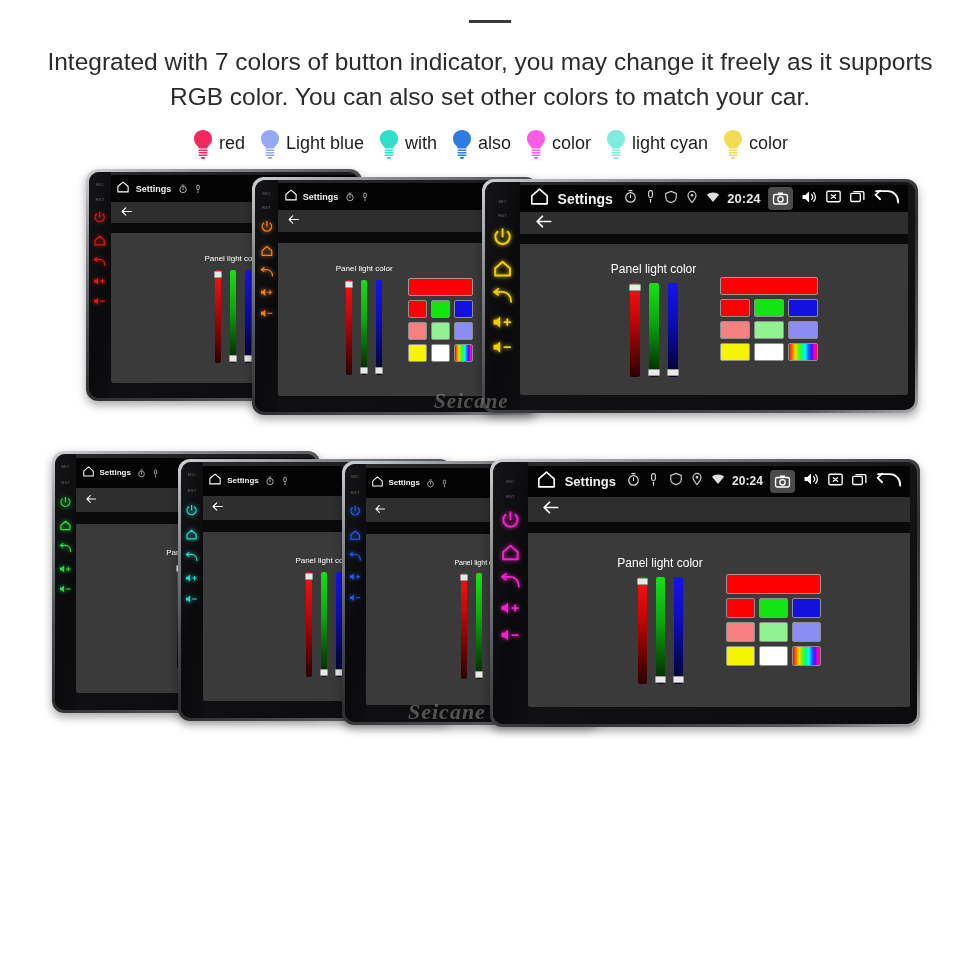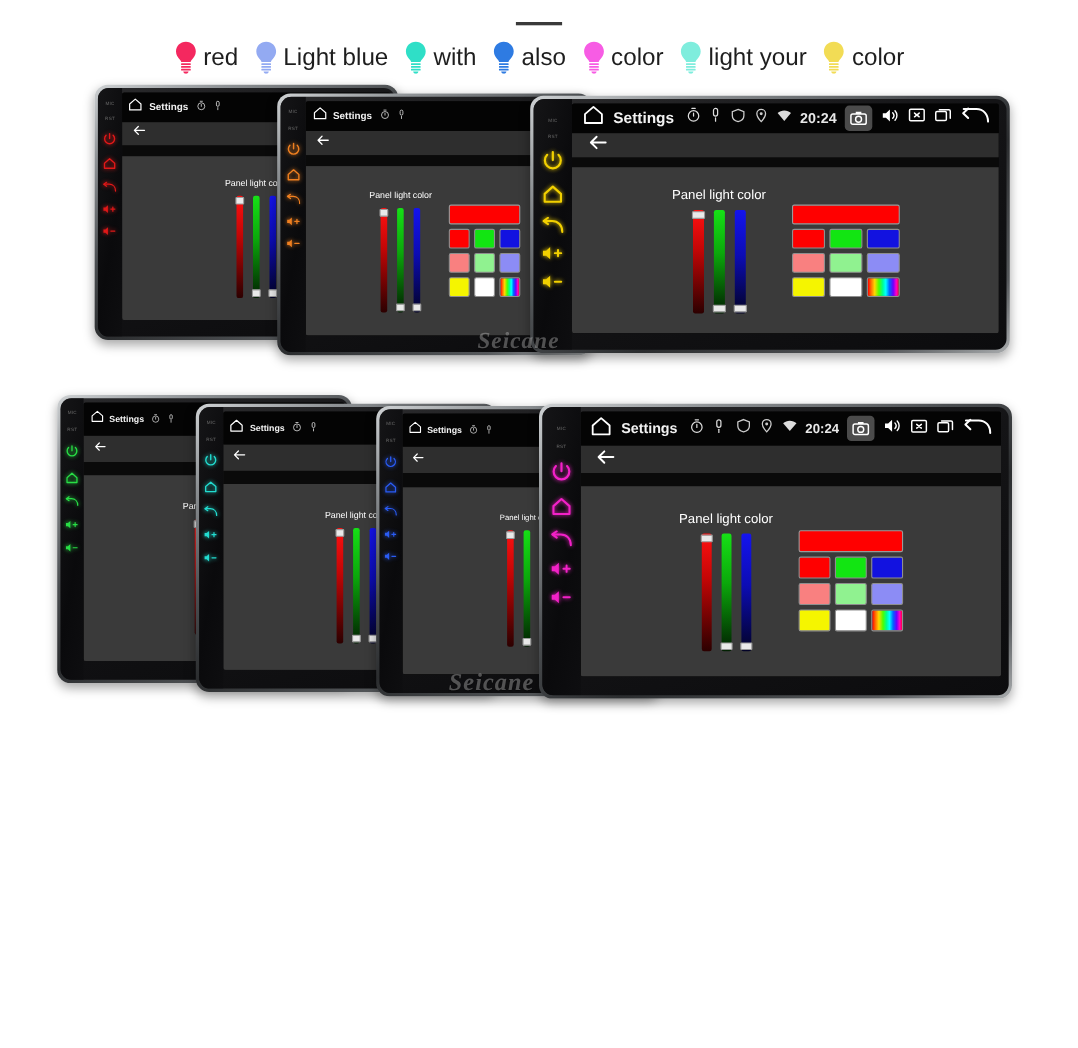--- a/index.html
+++ b/index.html
@@ -46,21 +46,21 @@
   }
   .legend-item {
     display: flex;
     align-items: center;
     gap: 5px;
     margin-right: 14px;
   }
   .legend-item:last-child { margin-right: 0; }
   .bulb { width: 22px; height: 30px; flex: 0 0 auto; }
   .legend-label {
-    font-size: 22px;
+    font-size: 18px;
     color: #1e1e1e;
     white-space: nowrap;
     font-weight: 400;
   }
 
   
   .stage { position: relative; width: 980px; height: 620px; }
 
   .unit { position: absolute; }
 
@@ -203,20 +203,21 @@
     pointer-events: none;
     text-shadow: 0 1px 1px rgba(0,0,0,.4);
   }
 </style>
 </head>
 <body>
 
 <div class="page">
 
   <div class="title-rule"></div>
+  <p class="subtitle">Integrated with 7 colors of button indicator, you may change it freely as it supports RGB color. You can also set other colors to match your car.</p>
 
   <div class="legend" id="legend-root">
       <div class="legend-item">
         <span class="bulb"><svg viewBox="0 0 22 30" xmlns="http://www.w3.org/2000/svg">
             <path fill="#F4285F" d="M11 1C5.8 1 2 4.9 2 9.8c0 3.4 1.8 5.4 3.2 7 .9 1 1.5 1.7 1.5 2.6h8.6c0-.9.6-1.6 1.5-2.6 1.4-1.6 3.2-3.6 3.2-7C20 4.9 16.2 1 11 1z"></path>
             <rect fill="#F4285F" x="6.6" y="20.4" width="8.8" height="1.7" rx=".5"></rect>
             <rect fill="#F4285F" x="6.6" y="22.9" width="8.8" height="1.7" rx=".5"></rect>
             <rect fill="#F4285F" x="6.6" y="25.4" width="8.8" height="1.7" rx=".5"></rect>
             <path fill="#F4285F" d="M8.6 27.9h4.8c-.3 1.3-1.2 2.1-2.4 2.1s-2.1-.8-2.4-2.1z"></path>
           </svg></span>
@@ -263,21 +264,21 @@
         <span class="legend-label">color</span>
       </div>
       <div class="legend-item">
         <span class="bulb"><svg viewBox="0 0 22 30" xmlns="http://www.w3.org/2000/svg">
             <path fill="#7FEDDD" d="M11 1C5.8 1 2 4.9 2 9.8c0 3.4 1.8 5.4 3.2 7 .9 1 1.5 1.7 1.5 2.6h8.6c0-.9.6-1.6 1.5-2.6 1.4-1.6 3.2-3.6 3.2-7C20 4.9 16.2 1 11 1z"></path>
             <rect fill="#7FEDDD" x="6.6" y="20.4" width="8.8" height="1.7" rx=".5"></rect>
             <rect fill="#7FEDDD" x="6.6" y="22.9" width="8.8" height="1.7" rx=".5"></rect>
             <rect fill="#7FEDDD" x="6.6" y="25.4" width="8.8" height="1.7" rx=".5"></rect>
             <path fill="#7FEDDD" d="M8.6 27.9h4.8c-.3 1.3-1.2 2.1-2.4 2.1s-2.1-.8-2.4-2.1z"></path>
           </svg></span>
-        <span class="legend-label">light your</span>
+        <span class="legend-label">light cyan</span>
       </div>
       <div class="legend-item">
         <span class="bulb"><svg viewBox="0 0 22 30" xmlns="http://www.w3.org/2000/svg">
             <path fill="#F2DC55" d="M11 1C5.8 1 2 4.9 2 9.8c0 3.4 1.8 5.4 3.2 7 .9 1 1.5 1.7 1.5 2.6h8.6c0-.9.6-1.6 1.5-2.6 1.4-1.6 3.2-3.6 3.2-7C20 4.9 16.2 1 11 1z"></path>
             <rect fill="#F2DC55" x="6.6" y="20.4" width="8.8" height="1.7" rx=".5"></rect>
             <rect fill="#F2DC55" x="6.6" y="22.9" width="8.8" height="1.7" rx=".5"></rect>
             <rect fill="#F2DC55" x="6.6" y="25.4" width="8.8" height="1.7" rx=".5"></rect>
             <path fill="#F2DC55" d="M8.6 27.9h4.8c-.3 1.3-1.2 2.1-2.4 2.1s-2.1-.8-2.4-2.1z"></path>
           </svg></span>
         <span class="legend-label">color</span>

